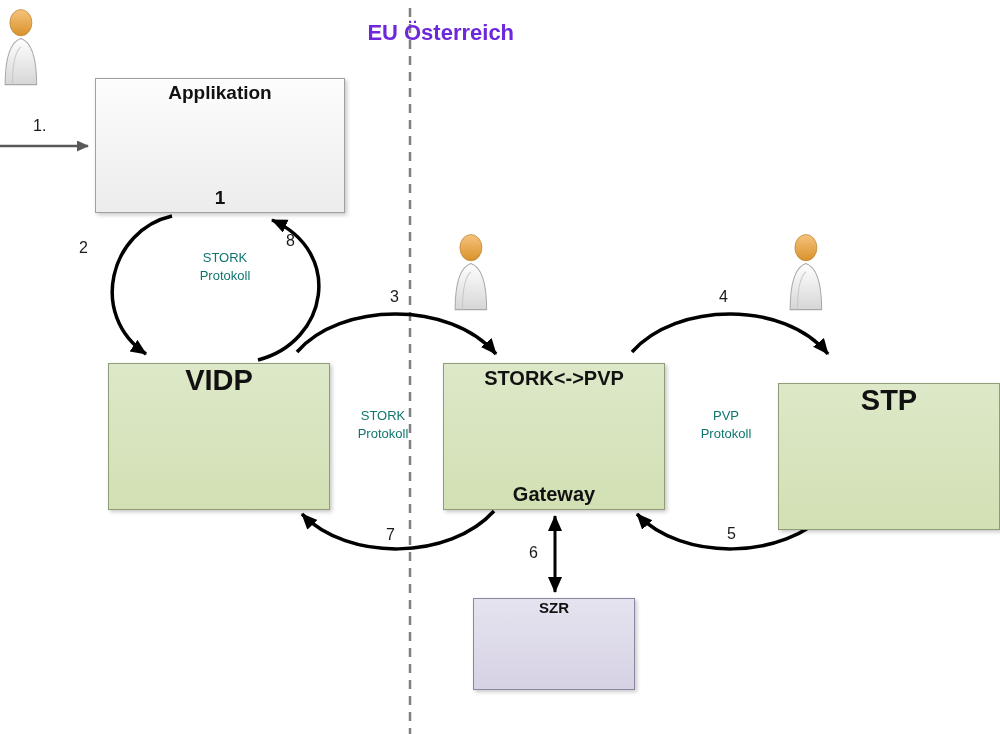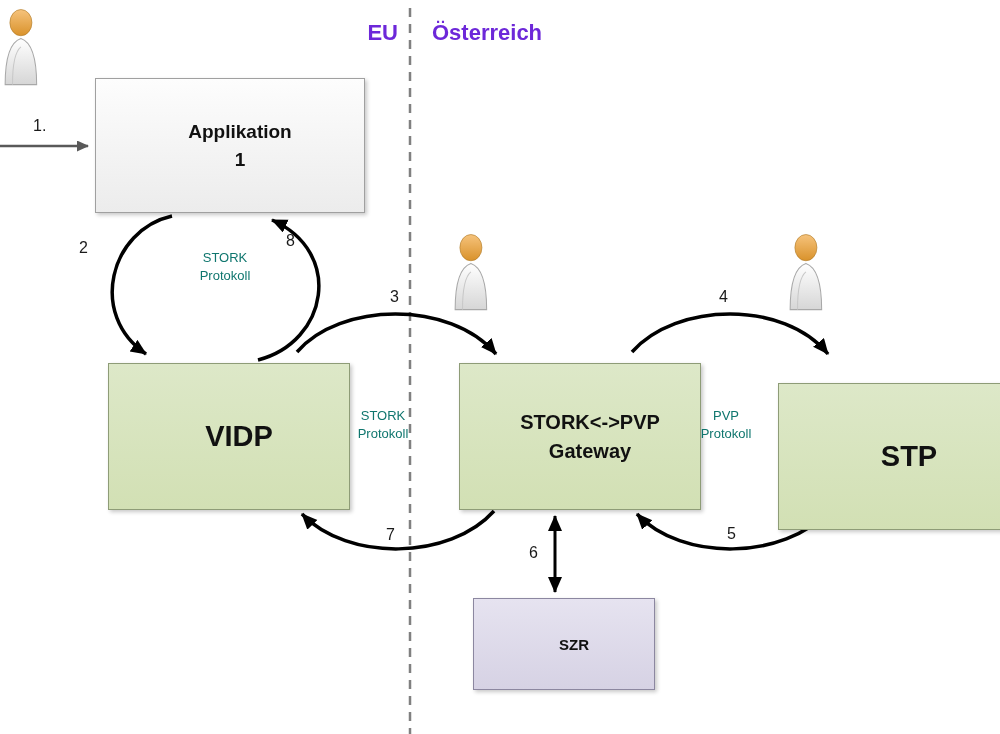--- a/index.html
+++ b/index.html
@@ -7,24 +7,23 @@
     position:relative;
     width:1000px;height:734px;
     background:#ffffff;
     font-family:"Liberation Sans", sans-serif;
     color:#111;
     overflow:hidden;
   }
   .box{
     position:absolute;
     display:flex;flex-direction:column;
-    align-items:center;justify-content:center;
+    align-items:center;justify-content:space-between;
     text-align:center;
     box-shadow:2px 2px 4px rgba(0,0,0,0.22);
-    padding-left:20px;
   }
   .box-white{
     background:linear-gradient(#fdfdfd,#ececec);
     border:1px solid #a0a0a0;
   }
   .box-green{
     background:linear-gradient(#dde8c8,#d2e0b4);
     border:1px solid #8e9c77;
   }
   .box-purple{
@@ -96,32 +95,32 @@
 
     <path d="M555 553 L555 516" fill="none" stroke="#000" stroke-width="3" marker-end="url(#ahB)"></path>
     <path d="M555 553 L555 592" fill="none" stroke="#000" stroke-width="3" marker-end="url(#ahB)"></path>
 
     <use href="#person" xlink:href="#person" transform="translate(2,9) scale(1.05)"></use>
     <use href="#person" xlink:href="#person" transform="translate(452,234) scale(1.05)"></use>
     <use href="#person" xlink:href="#person" transform="translate(787,234) scale(1.05)"></use>
   </svg>
 
   <div class="title" style="left:352px; top:20px; width:46px; text-align:right;">EU</div>
-  <div class="title" style="left:432px; top:20px;">Österreich</div>
+  <div class="title" style="left:404px; top:20px;">Österreich</div>
 
   <div class="box box-white" style="left:95px; top:78px; width:248px; height:133px;">
     <div class="t-app">Applikation</div>
     <div class="t-app">1</div>
   </div>
 
   <div class="box box-green" style="left:108px; top:363px; width:220px; height:145px;">
     <div class="t-big">VIDP</div>
   </div>
 
-  <div class="box box-green" style="left:443px; top:363px; width:220px; height:145px;margin-left:16px;">
+  <div class="box box-green" style="left:443px; top:363px; width:220px; height:145px;">
     <div class="t-gw">STORK&lt;-&gt;PVP</div>
     <div class="t-gw">Gateway</div>
   </div>
 
   <div class="box box-green" style="left:778px; top:363px; width:220px; height:145px;margin-top:20px;">
     <div class="t-big">STP</div>
   </div>
 
   <div class="box box-purple" style="left:473px; top:598px; width:160px; height:90px;">
     <div class="t-szr">SZR</div>

